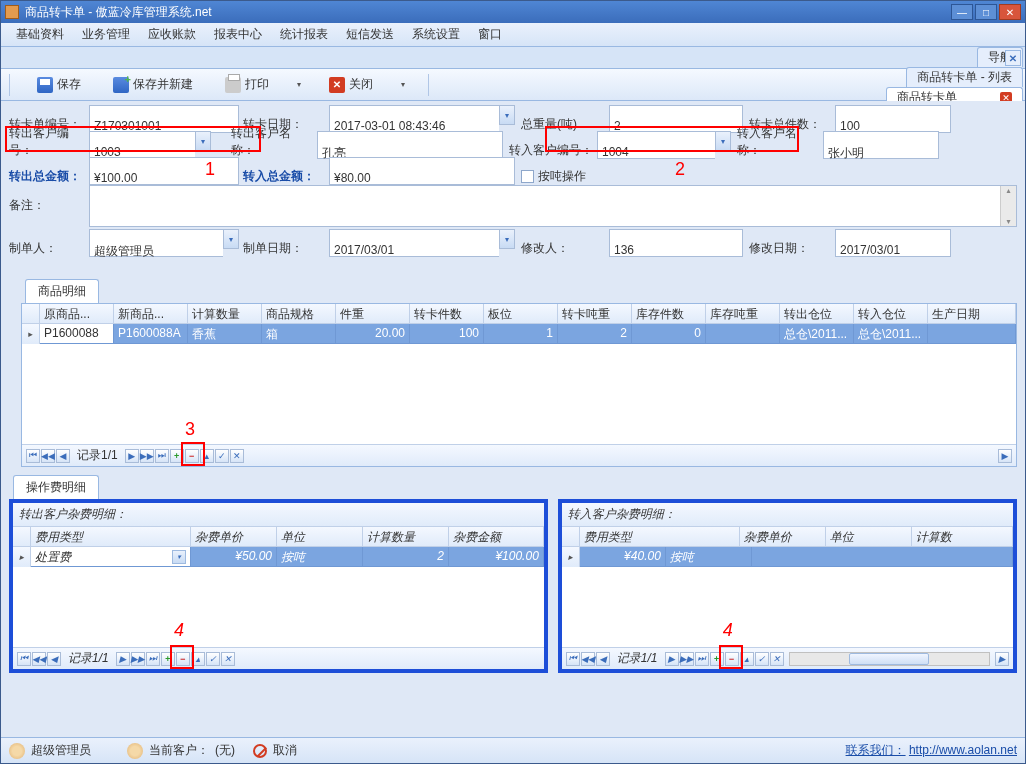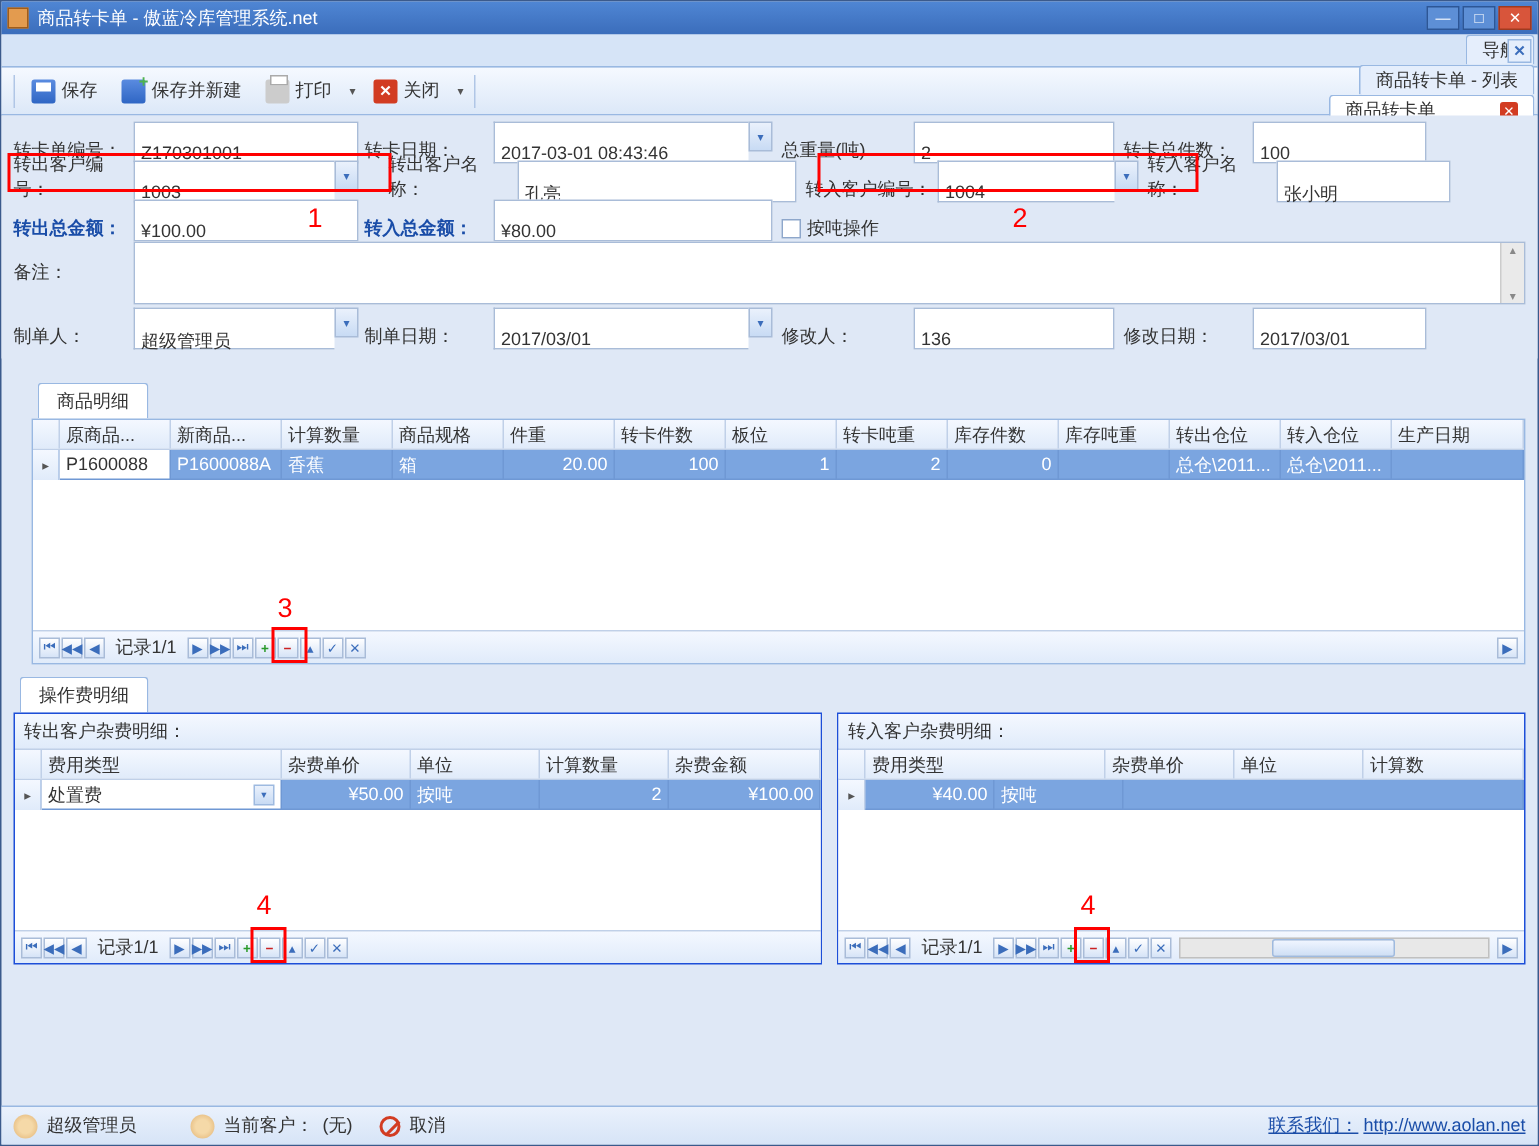--- a/index.html
+++ b/index.html
@@ -19,21 +19,21 @@
 .menuitem { padding: 3px 9px; cursor: pointer; }
 
 
 .tabstrip { height: 22px; background: #d6e4f7; border-bottom: 1px solid #99b8e2; display: flex; align-items: flex-end; padding-left: 4px; position: relative; flex-direction: column; }
 .tab { height: 20px; padding: 2px 10px; background: #e5eefc; border: 1px solid #99b8e2; border-bottom: none; margin-right: 2px; border-radius: 3px 3px 0 0; cursor: pointer; display: flex; align-items: center; gap: 4px; }
 .tab.active { background: #fff; gap: 43px; }
 .tab .close { width: 12px; height: 12px; background: #d23c22; color: #fff; display: flex; align-items: center; justify-content: center; border-radius: 2px; font-size: 9px; }
 .tabstrip .closebtn { position: absolute; right: 4px; top: 3px; width: 16px; height: 16px; background: #e5eefc; border: 1px solid #99b8e2; display: flex; align-items: center; justify-content: center; cursor: pointer; font-size: 10px; color: #3b6dbb; font-weight: bold; }
 
 
-.toolbar { height: 32px; background: linear-gradient(#f5f9ff,#dce8f8); border-bottom: 1px solid #99b8e2; display: flex; align-items: center; padding: 0 6px; gap: 2px; }
+.toolbar { height: 32px; background: linear-gradient(#f5f9ff,#dce8f8); border-bottom: 1px solid #99b8e2; display: flex; align-items: center; padding: 0 6px; gap: 18px; }
 .tbtn { display: flex; align-items: center; gap: 4px; padding: 3px 6px; cursor: pointer; border: 1px solid transparent; border-radius: 3px; }
 .tbicon { width: 16px; height: 16px; display: inline-block; }
 .tbicon.save { background: linear-gradient(#5a8be0,#2f66c4); border-radius: 2px; position: relative; }
 .tbicon.save::after { content: ""; position: absolute; left: 3px; top: 2px; width: 10px; height: 6px; background: #fff; }
 .tbicon.saveplus { background: linear-gradient(#5a8be0,#2f66c4); border-radius: 2px; position: relative; }
 .tbicon.saveplus::after { content: "+"; position: absolute; right: -2px; top: -4px; color: #4fb34f; font-weight: bold; font-size: 11px; }
 .tbicon.print { background: #ccc; border-radius: 2px; position: relative; }
 .tbicon.print::before { content: ""; position: absolute; left: 3px; top: -3px; width: 10px; height: 5px; background: #fff; border: 1px solid #aaa; }
 .tbicon.closebtn { background: #d23c22; border-radius: 2px; color: #fff; display: flex; align-items: center; justify-content: center; font-size: 10px; font-weight: bold; }
 .toolbar .sep { width: 1px; height: 22px; background: #b0c6e6; margin: 0 2px; }
@@ -71,21 +71,21 @@
 
 
 .recnav { height: 22px; background: linear-gradient(#f4f8ff,#e0ebfa); border-top: 1px solid #c0d0e8; display: flex; align-items: center; padding: 0 4px; gap: 1px; position: relative; }
 .navbtn { width: 14px; height: 14px; background: linear-gradient(#fff,#d6e4f7); border: 1px solid #a9bcd8; display: flex; align-items: center; justify-content: center; font-size: 9px; color: #3b6dbb; cursor: pointer; }
 .navbtn.plus { color: #2a9a2a; font-weight: bold; }
 .navbtn.minus { color: #c22; font-weight: bold; }
 .recnav .txt { margin: 0 6px; }
 
 
 .detail-split { display: flex; gap: 10px; padding: 0 8px; }
-.detail-pane { flex: 1; border: 1px solid #1d4ed8; background: #dfe8f6; }
+.detail-pane { flex: 1; border: 4px solid #1d4ed8; background: #dfe8f6; font-style: italic; }
 .pane-header { background: linear-gradient(#f4f8ff,#e0ebfa); padding: 3px 6px; border-bottom: 1px solid #c0d0e8; }
 .pane-grid-body { height: 100px; background: #fff; }
 
 
 .statusbar { height: 26px; background: linear-gradient(#eaf1fc,#d6e4f7); border-top: 1px solid #99b8e2; display: flex; align-items: center; padding: 0 8px; gap: 6px; margin-top: auto; }
 .statusbar .sicon { width: 16px; height: 16px; border-radius: 8px; }
 .sicon.user { background: radial-gradient(#f5d9a8 40%, #e0b070); }
 .sicon.client { background: radial-gradient(#f5d9a8 40%, #e0b070); }
 .sicon.cancel { width: 14px; height: 14px; border: 2px solid #d23c22; border-radius: 8px; position: relative; }
 .sicon.cancel::after { content: ""; position: absolute; left: 1px; top: 5px; width: 12px; height: 2px; background: #d23c22; transform: rotate(-45deg); }
@@ -105,20 +105,30 @@
   <div class="titlebar">
     <span class="icon"></span>
     <span class="title">商品转卡单 - 傲蓝冷库管理系统.net</span>
     <div class="winbtns">
       <div class="winbtn">—</div>
       <div class="winbtn">□</div>
       <div class="winbtn close">✕</div>
     </div>
   </div>
 
+  <div class="menubar">
+    <div class="menuitem">基础资料</div>
+    <div class="menuitem">业务管理</div>
+    <div class="menuitem">应收账款</div>
+    <div class="menuitem">报表中心</div>
+    <div class="menuitem">统计报表</div>
+    <div class="menuitem">短信发送</div>
+    <div class="menuitem">系统设置</div>
+    <div class="menuitem">窗口</div>
+  </div>
 
   <div class="tabstrip">
     <div class="tab">
         <span>导航</span>
       </div>
     <div class="tab">
         <span>商品转卡单 - 列表</span>
       </div>
     <div class="tab active">
         <span>商品转卡单</span>
@@ -167,21 +177,21 @@
         </div>
       <span class="lbl" style="width:88px;margin-left:6px">总重量(吨)</span>
       <div class="fld" style="width:134px">2</div>
       <span class="lbl" style="width:86px;margin-left:6px">转卡总件数：</span>
       <div class="fld" style="width:116px">100</div>
     </div>
 
     <div class="form-row">
       <span class="lbl">转出客户编号：</span>
       <div class="combo">
-          <div class="fld" style="width:134px">1003</div>
+          <div class="fld" style="width:106px">1003</div>
           <div class="drop">▾</div>
         </div>
       <span class="lbl" style="width:86px;margin-left:20px">转出客户名称：</span>
       <div class="fld" style="width:186px">孔亮</div>
       <span class="lbl" style="width:88px;margin-left:6px">转入客户编号：</span>
       <div class="combo">
           <div class="fld" style="width:118px">1004</div>
           <div class="drop">▾</div>
         </div>
       <span class="lbl" style="width:86px;margin-left:6px">转入客户名称：</span>

